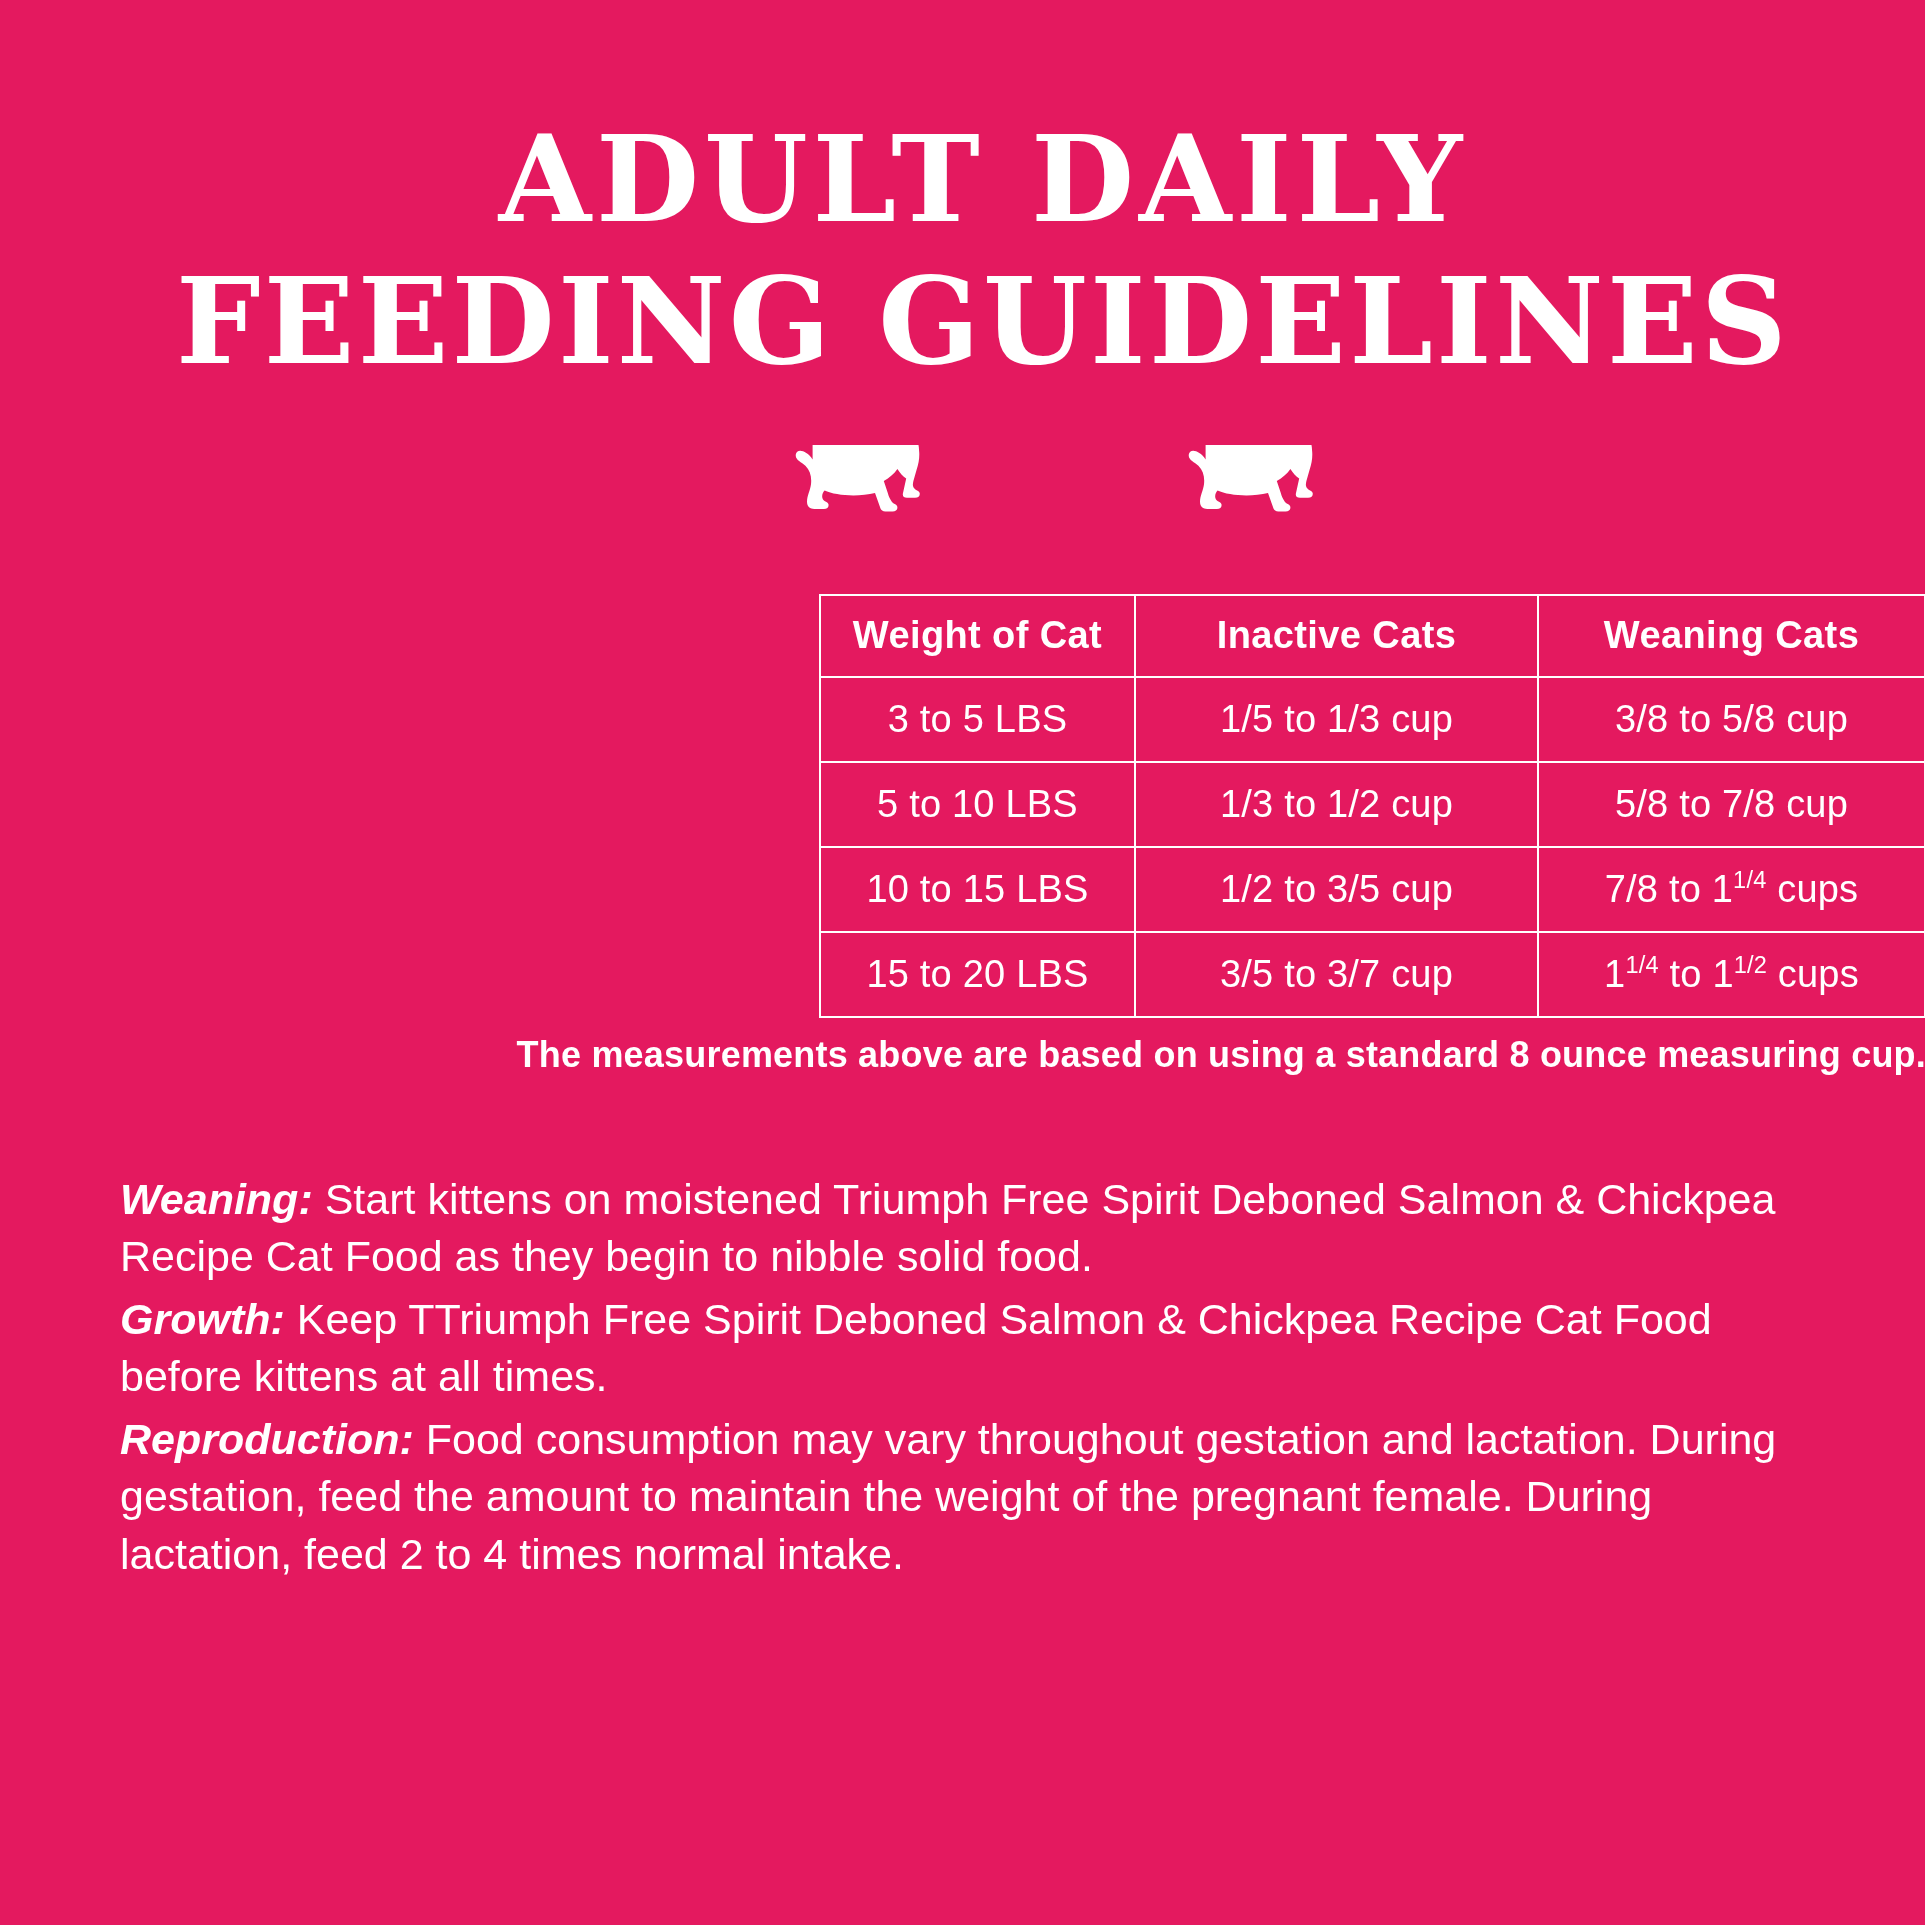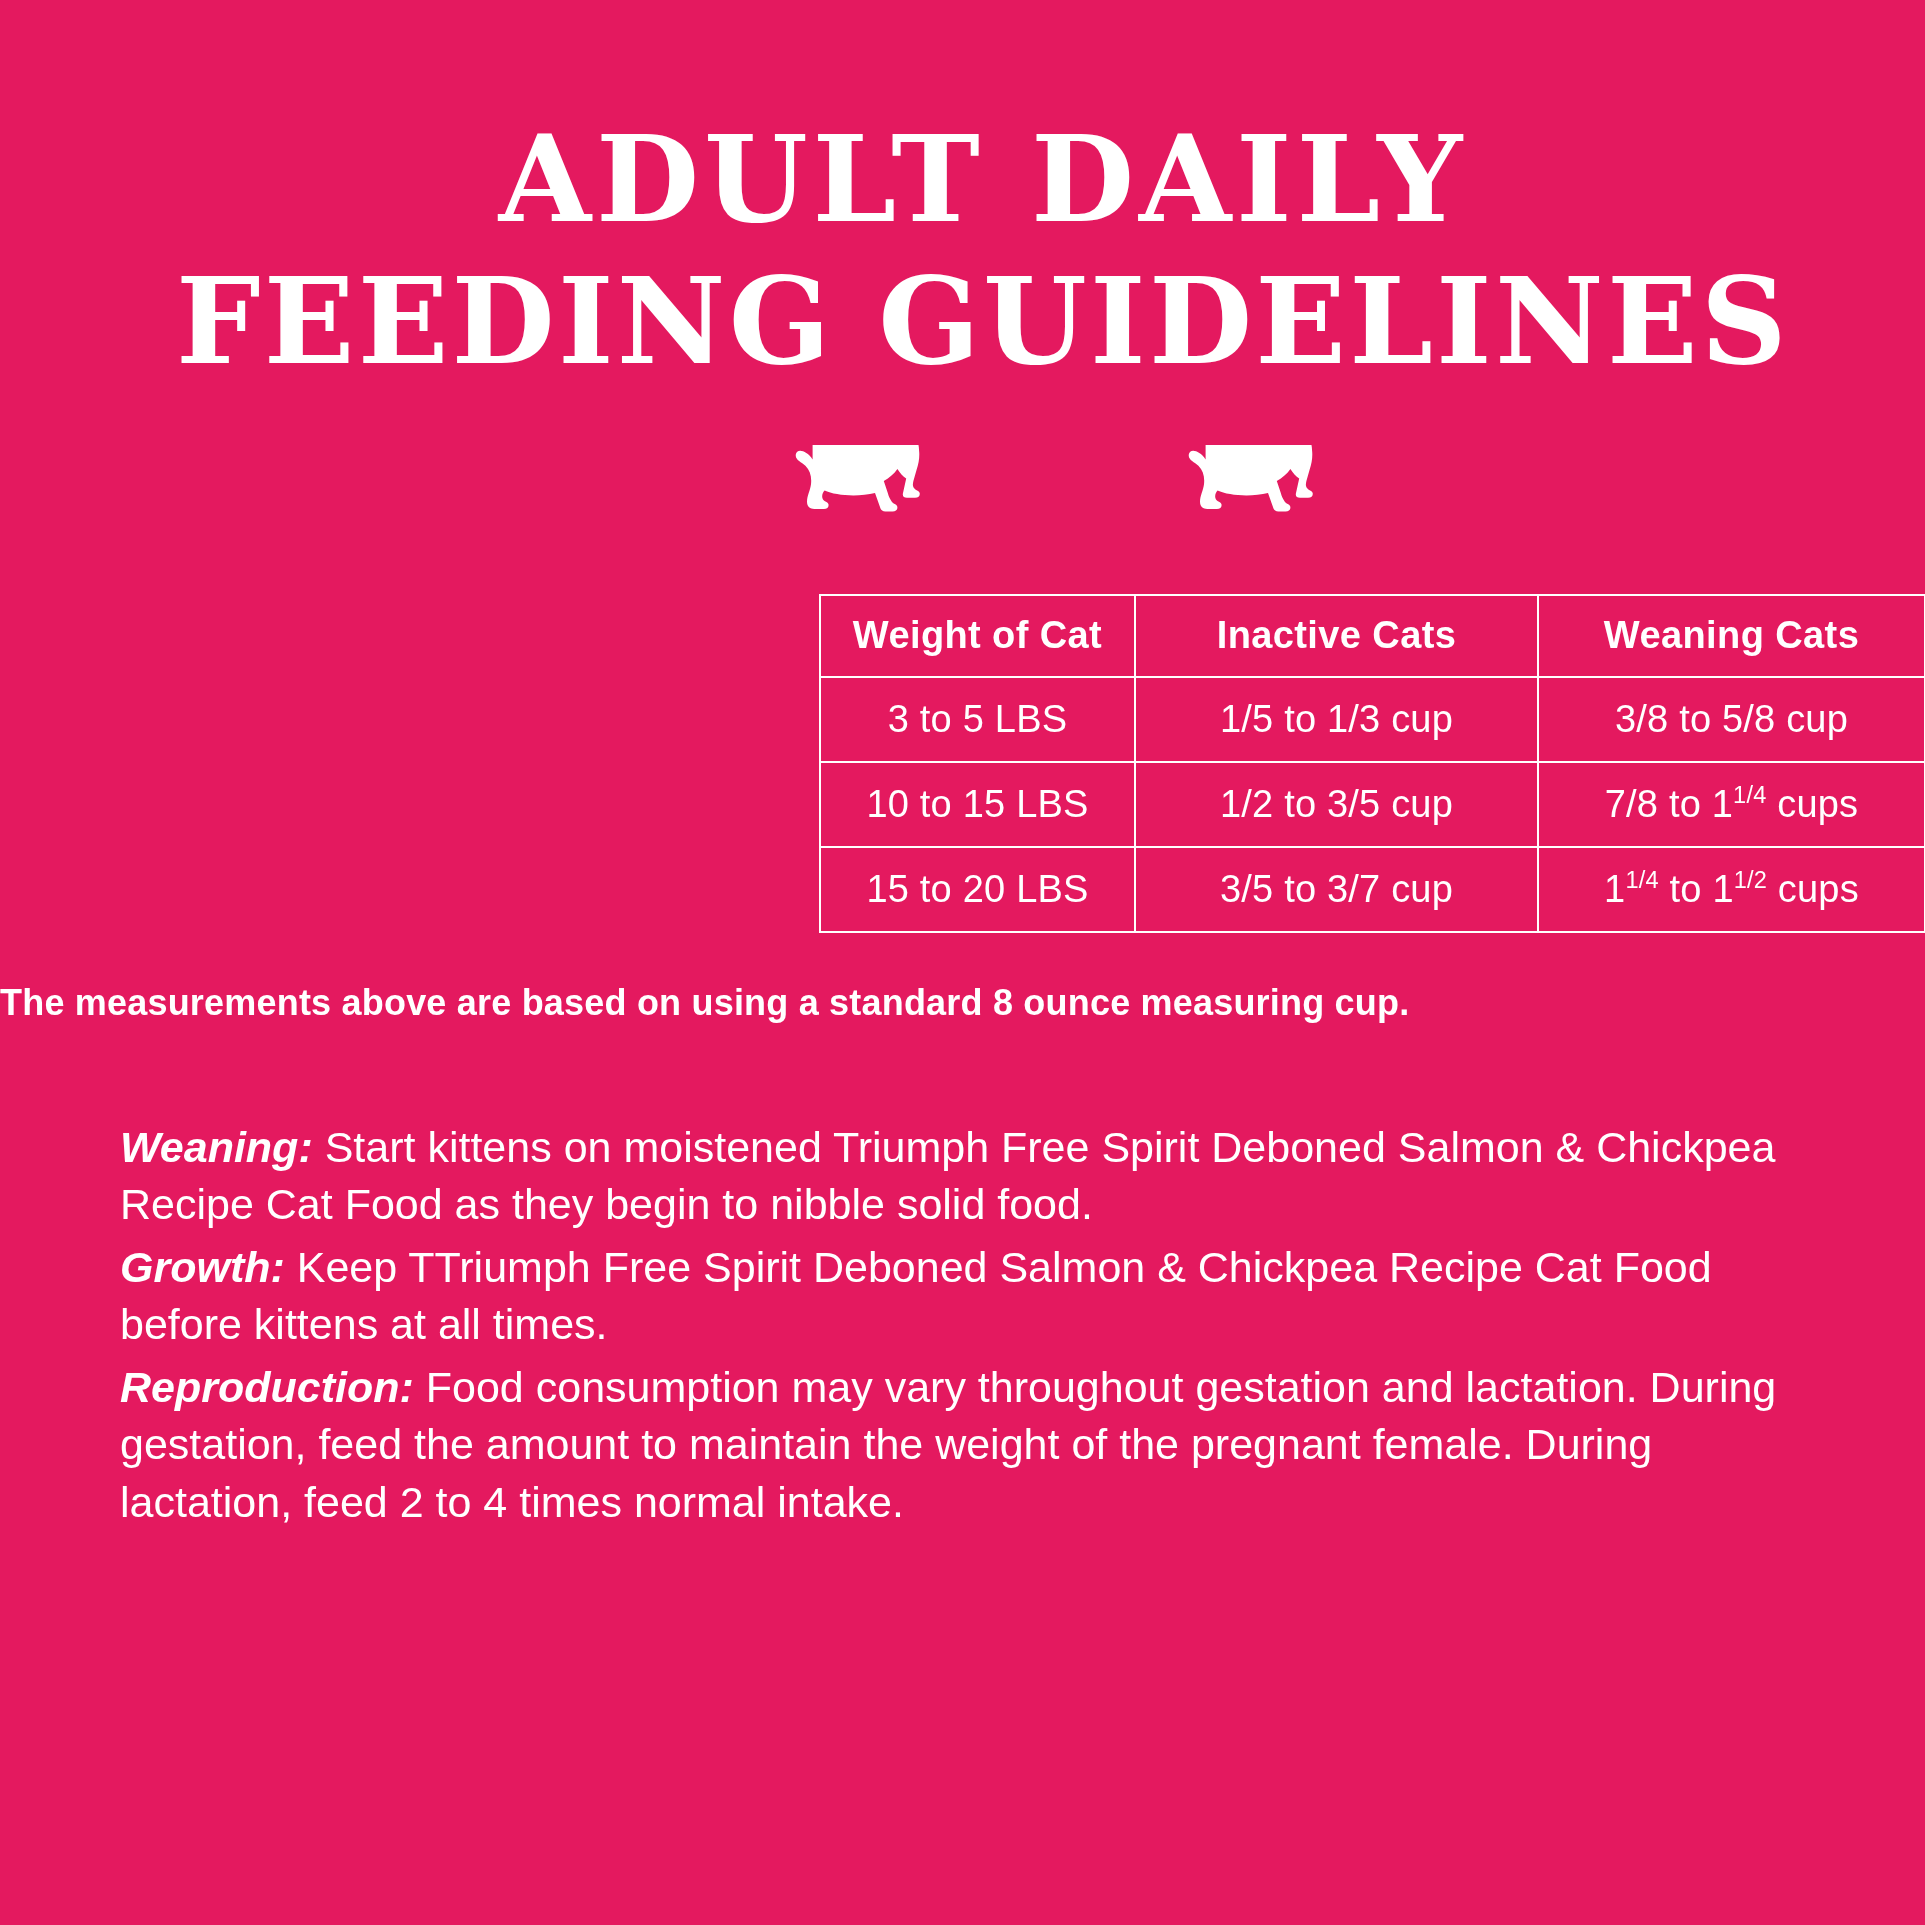--- a/index.html
+++ b/index.html
@@ -97,25 +97,25 @@
   .col-active { width: 385px; }
 
   sup.frac {
     font-size: 0.62em;
     vertical-align: super;
     line-height: 0;
   }
 
   
   .note {
-    text-align: left;
+    text-align: right;
     font-family: "Liberation Sans", sans-serif;
     font-weight: bold;
     font-size: 36px;
-    margin-top: 49px;
+    margin-top: 16px;
     letter-spacing: 0.2px;
   }
 
   
   .body-block {
     margin: 95px 120px 0 120px;
     width: 1684px;
   }
   .para {
     font-family: "Liberation Sans", sans-serif;
@@ -161,20 +161,25 @@
           <th class="col-active">Weaning Cats</th>
         </tr>
       </thead>
       <tbody>
         <tr>
           <td>3 to 5 LBS</td>
           <td>1/5 to 1/3 cup</td>
           <td><span>3/8 to 5/8 cup</span><sup class="frac"></sup><span></span><sup class="frac"></sup><span></span></td>
         </tr>
         <tr>
+          <td>5 to 10 LBS</td>
+          <td>1/3 to 1/2 cup</td>
+          <td><span>5/8 to 7/8 cup</span><sup class="frac"></sup><span></span><sup class="frac"></sup><span></span></td>
+        </tr>
+        <tr>
           <td>10 to 15 LBS</td>
           <td>1/2 to 3/5 cup</td>
           <td><span>7/8 to 1</span><sup class="frac">1/4</sup><span> cups</span><sup class="frac"></sup><span></span></td>
         </tr>
         <tr>
           <td>15 to 20 LBS</td>
           <td>3/5 to 3/7 cup</td>
           <td><span>1</span><sup class="frac">1/4</sup><span> to 1</span><sup class="frac">1/2</sup><span> cups</span></td>
         </tr>
       </tbody>

